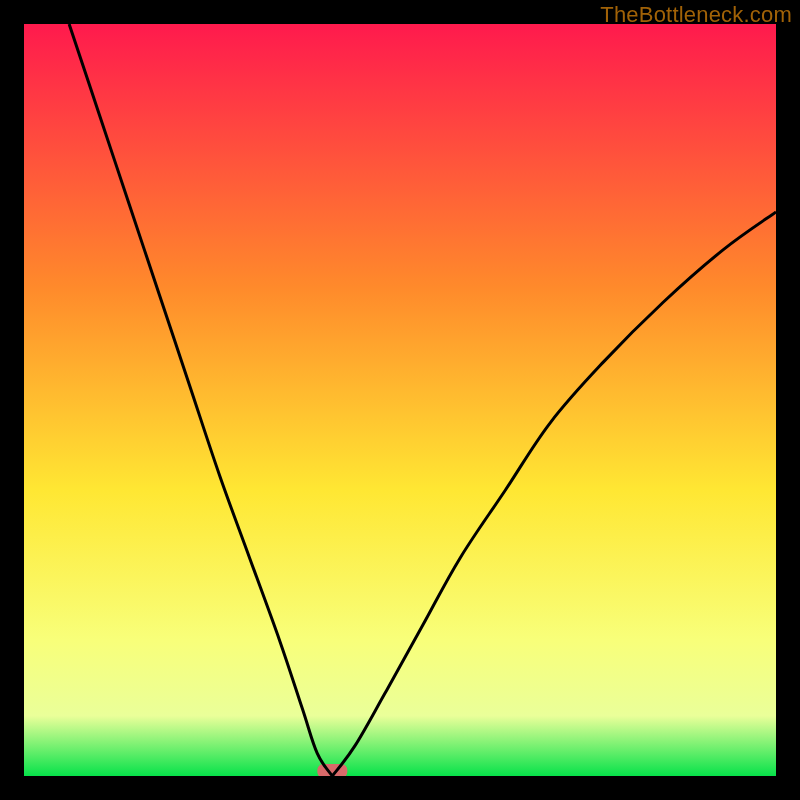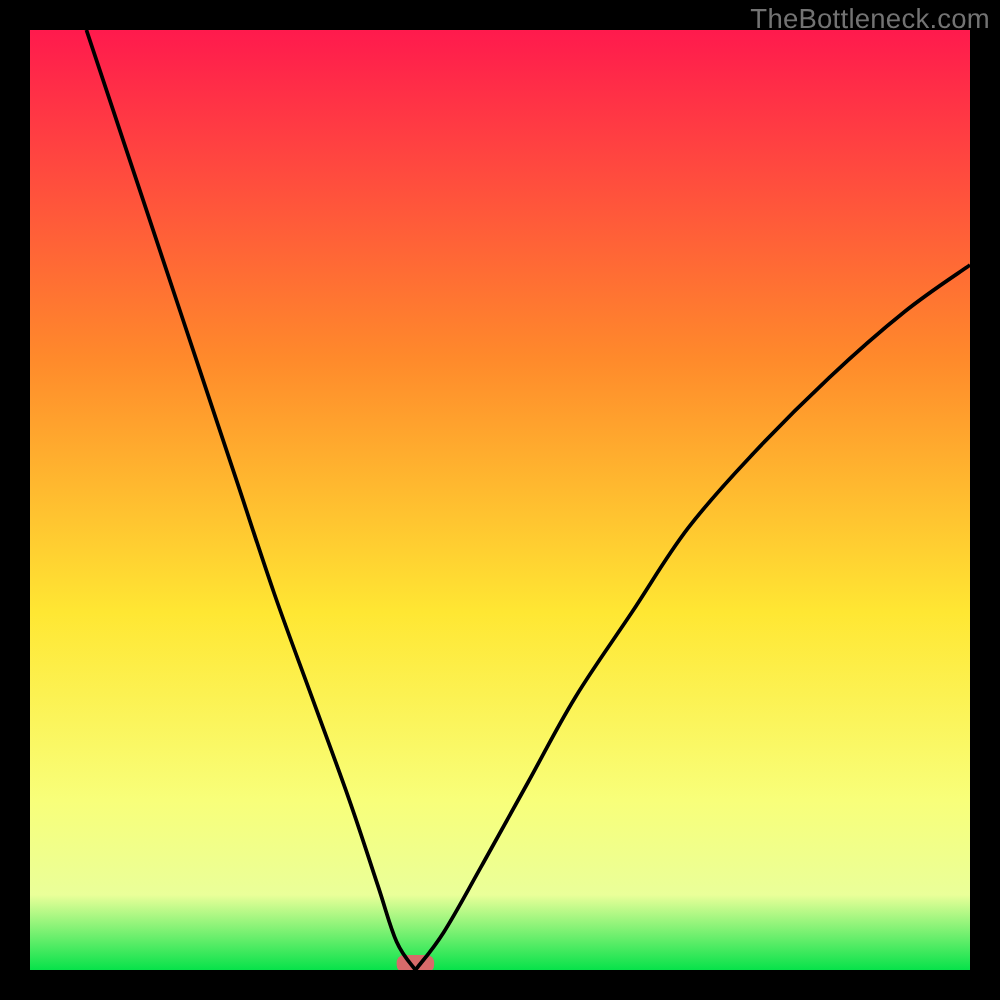--- a/index.html
+++ b/index.html
@@ -23,21 +23,21 @@
     position: absolute;
     left: 0;
     top: 0;
     width: 752px;
     height: 752px;
   }
   .watermark {
     position: absolute;
     top: 2px;
     right: 8px;
-    color: #737373;
+    color: #a16207;
     font-size: 22px;
     letter-spacing: 0.2px;
     user-select: none;
   }
 </style>
 </head>
 <body>
 
 <div class="watermark">TheBottleneck.com</div>
 

